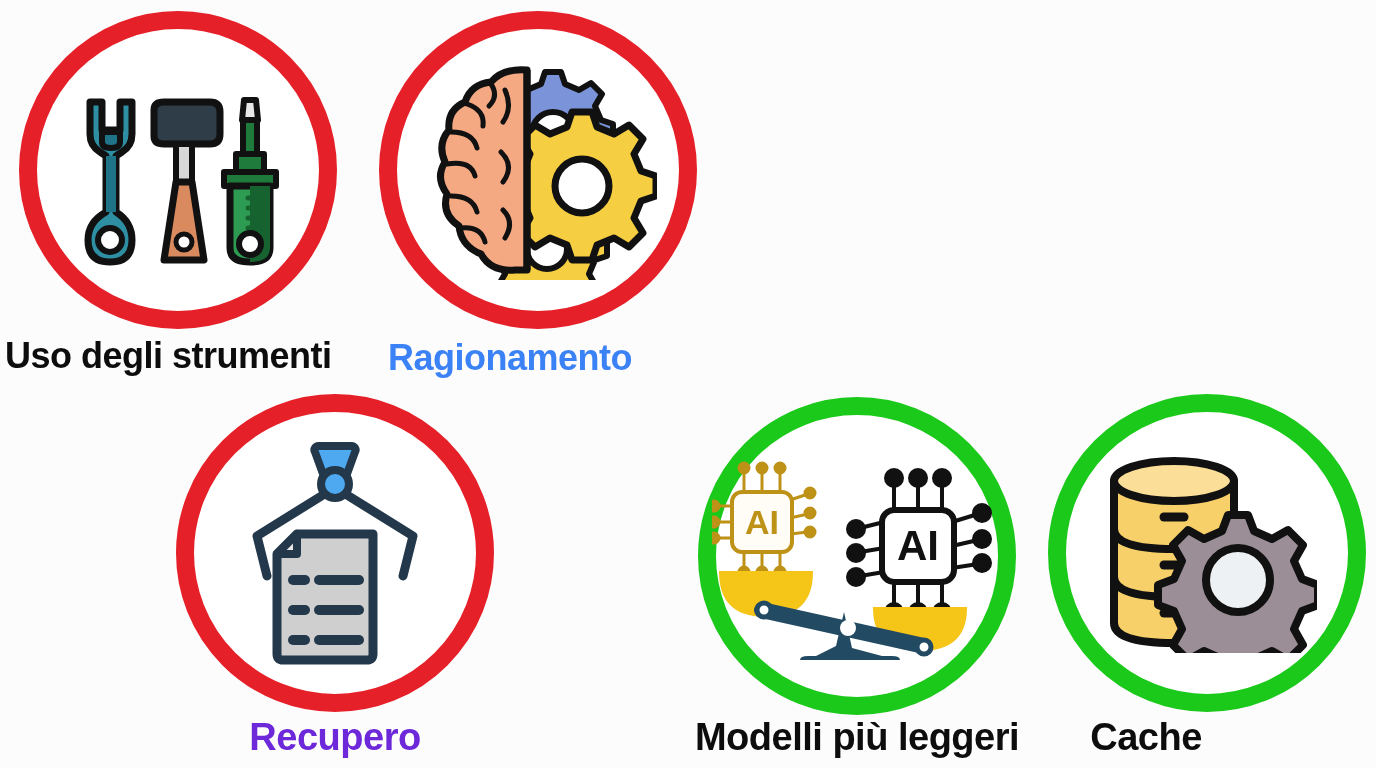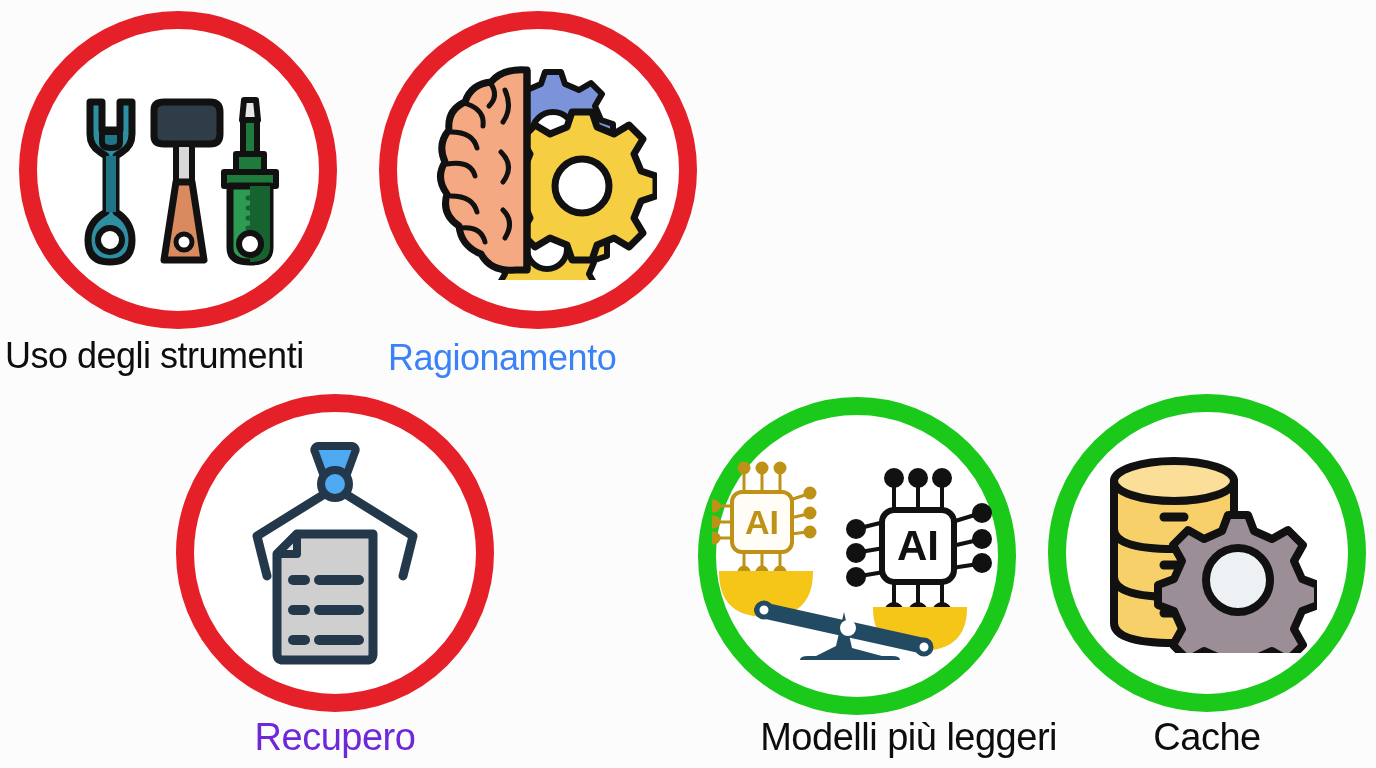--- a/index.html
+++ b/index.html
@@ -33,21 +33,21 @@
   .icon-wrap {
     position: absolute;
     display: flex;
     align-items: center;
     justify-content: flex-end;
   }
   .icon-wrap svg { display: block; }
   .node-label {
     position: absolute;
     font-family: "Liberation Sans", sans-serif;
-    font-weight: normal;
+    font-weight: bold;
     color: #0d0d0d;
     white-space: nowrap;
     letter-spacing: -0.5px;
     line-height: 1;
   }
   .label-center { text-align: center; }
 </style>
 </head>
 <body style="background: rgb(252, 252, 252);">
 
@@ -257,21 +257,21 @@
       <g>
         <path d="M50 150 L212 186" stroke="#234A63" stroke-width="16" stroke-linecap="round"></path>
         <path d="M132 152 L140 188 L170 196 L104 196 L124 186 Z" fill="#234A63"></path>
         <path d="M96 196 L180 196 Q188 196 188 200 L88 200 Q88 196 96 196 Z" fill="#234A63"></path>
         <circle cx="52" cy="150" r="7" fill="#ffffff" stroke="#234A63" stroke-width="5"></circle>
         <circle cx="212" cy="187" r="7" fill="#ffffff" stroke="#234A63" stroke-width="5"></circle>
         <circle cx="136" cy="168" r="8" fill="#ffffff"></circle>
       </g>
     </svg>
   </div>
-  <div class="node-label label-center" id="label-3" style="left: 657px; top: 718px; width: 400px; font-size: 38px; text-align: right; color: rgb(13, 13, 13);">Modelli più leggeri</div>
+  <div class="node-label label-center" id="label-3" style="left: 657px; top: 718px; width: 400px; font-size: 38px; text-align: center; color: rgb(13, 13, 13);">Modelli più leggeri</div>
 </div>
 
 <div class="node">
   <div class="ring" id="ring-4" style="left: 1048px; top: 394px; width: 318px; height: 318px; border: 18px solid rgb(27, 201, 27);"></div>
   <div class="icon-wrap" id="icon-4" style="left: 1101.5px; top: 453px; width: 215px; height: 200px;">
     <svg width="215" height="200" viewBox="0 0 215 200">
 
       <g>
         <path d="M12 28 L12 170 Q12 190 72 190 Q132 190 132 170 L132 28 Z" fill="#F8D06A" stroke="#111111" stroke-width="8" stroke-linejoin="round"></path>
         <ellipse cx="72" cy="28" rx="60" ry="20" fill="#FBDE97" stroke="#111111" stroke-width="8"></ellipse>
@@ -285,14 +285,14 @@
       </g>
 
       <g>
         <path d="M126 62 h20 l6 16 18 8 16-9 15 15 -9 16 8 18 16 6 v20 l-16 6 -8 18 9 16 -15 15
                  -16-9 -18 8 -6 16 h-20 l-6-16 -18-8 -16 9 -15-15 9-16 -8-18 -16-6 v-20 l16-6 8-18
                  -9-16 15-15 16 9 18-8 Z" fill="#9B8E96" stroke="#111111" stroke-width="8" stroke-linejoin="round"></path>
         <circle cx="136" cy="127" r="32" fill="#EDF1F3" stroke="#111111" stroke-width="8"></circle>
       </g>
     </svg>
   </div>
-  <div class="node-label label-center" id="label-4" style="left: 1047px; top: 718px; width: 320px; font-size: 38px; text-align: center; color: rgb(13, 13, 13);">Cache</div>
+  <div class="node-label label-center" id="label-4" style="left: 986px; top: 718px; width: 320px; font-size: 38px; text-align: center; color: rgb(13, 13, 13);">Cache</div>
 </div>
 
 </body></html>

